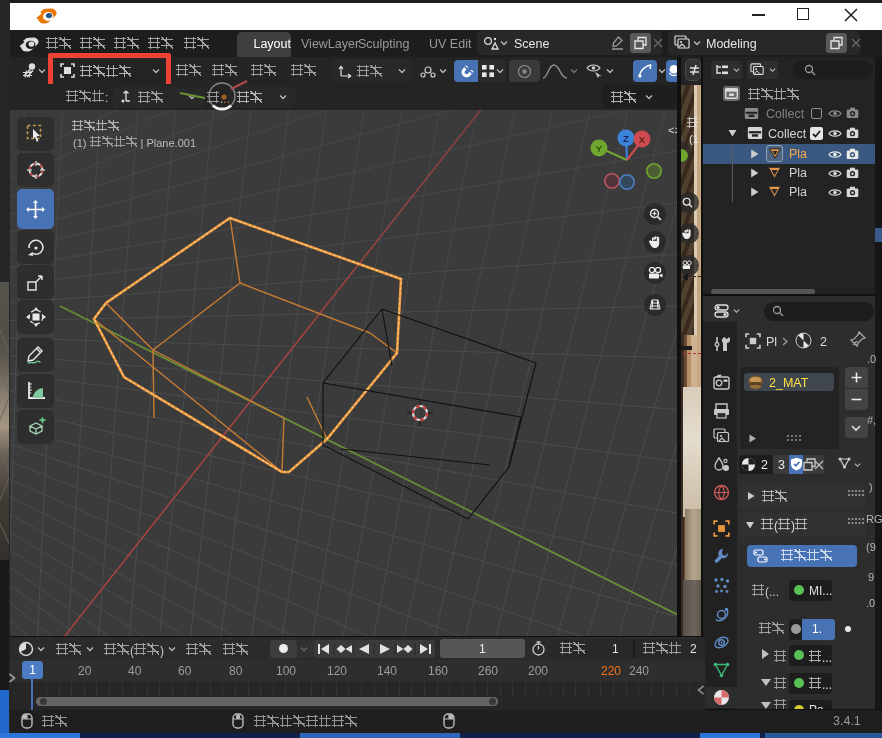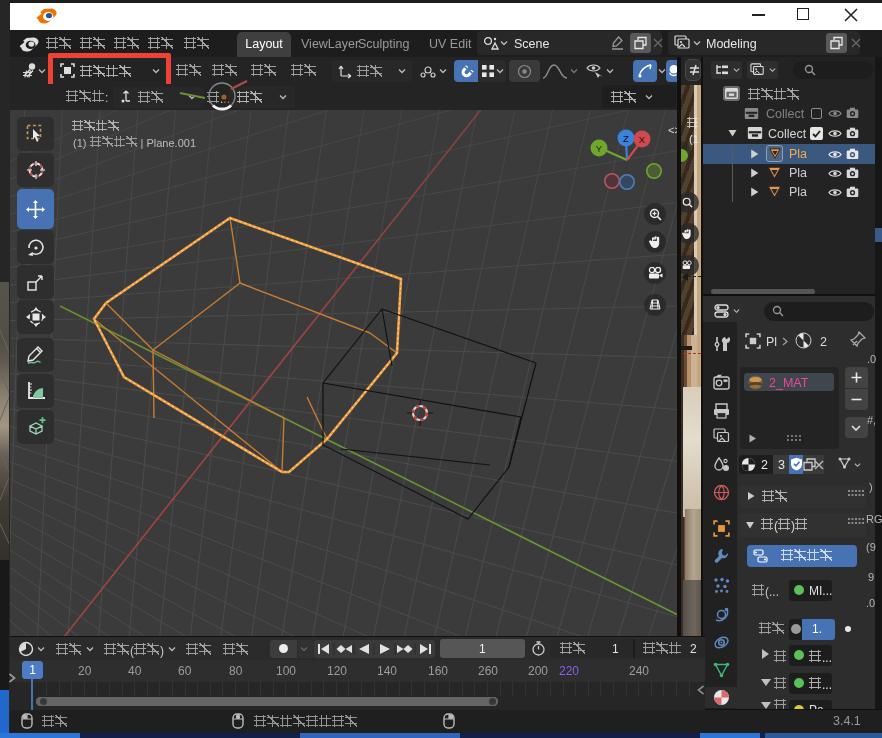--- a/index.html
+++ b/index.html
@@ -77,21 +77,21 @@
     <path d="M8 2 L15 1.6 C18.5 1.6 20.6 4 20.6 6.2 C20.6 7 20.2 8 19.5 8.7 L13.5 14.6 C11.6 16.2 9.6 16.6 8 16.6 C4.5 16.6 2.6 14.4 2.3 12.4 L0.4 10.8 L5.8 6.4 L4.2 5 Z" fill="#dedede"></path>
     <ellipse cx="12.2" cy="9.5" rx="5.2" ry="4.4" fill="#1d1d1d"></ellipse>
     <ellipse cx="13" cy="8.6" rx="3.1" ry="2.7" fill="#dedede"></ellipse>
   </svg>
   <div class="abs txt" style="left:46px;top:37px;color:#d2d2d2"><span class="zh s12"><i></i><i></i></span></div>
   <div class="abs txt" style="left:80px;top:37px;color:#d2d2d2"><span class="zh s12"><i></i><i></i></span></div>
   <div class="abs txt" style="left:114px;top:37px;color:#d2d2d2"><span class="zh s12"><i></i><i></i></span></div>
   <div class="abs txt" style="left:148px;top:37px;color:#d2d2d2"><span class="zh s12"><i></i><i></i></span></div>
   <div class="abs txt" style="left:184px;top:37px;color:#d2d2d2"><span class="zh s12"><i></i><i></i></span></div>
 
-  <div class="abs" style="left:237px;top:32px;width:54px;height:25px;background:#3f3f3f;border-radius:5px 5px 0 0;color:#ffffff;font-size:12.5px;text-align:center;line-height:24px;">Layout</div>
+  <div class="abs" style="left:237px;top:32px;width:54px;height:25px;background:#3f3f3f;border-radius:5px 5px 0 0;color:#ffffff;font-size:12.5px;text-align:right;line-height:24px;">Layout</div>
   <div class="abs txt" style="left:301px;top:37px;color:#9a9a9a;font-size:12.5px;">ViewLayer</div>
   <div class="abs txt" style="left:358px;top:37px;color:#9a9a9a;font-size:12.5px;">Sculpting</div>
   <div class="abs txt" style="left:429px;top:37px;color:#9a9a9a;font-size:12.5px;">UV Edit</div>
 
   <div class="abs" style="left:477px;top:31px;width:185px;height:24px;background:#282828;border-radius:4px;"></div>
   <svg class="abs" style="left:483px;top:36px" width="16" height="15" viewBox="0 0 16 15">
     <circle cx="5" cy="5" r="3.4" fill="none" stroke="#ddd" stroke-width="1.3"></circle>
     <path d="M9 13 L12 7 L15 13 Z" fill="none" stroke="#ddd" stroke-width="1.3"></path>
     <circle cx="12" cy="3" r="1.2" fill="#ddd"></circle>
   </svg>
@@ -778,21 +778,21 @@
     </svg>
 
   <div class="abs" style="left:740px;top:367px;width:99px;height:82px;background:#232323;border-radius:4px;"></div>
   <div class="abs" style="left:744px;top:373px;width:90px;height:18px;background:#40464e;border-radius:3px;"></div>
   <svg class="abs" style="left:748px;top:375px" width="15" height="15" viewBox="0 0 17 17">
       <circle cx="8.5" cy="8.5" r="8" fill="#7a5c30"></circle>
       <ellipse cx="8.5" cy="5.5" rx="7" ry="3.2" fill="#c89858"></ellipse>
       <ellipse cx="8.5" cy="10.5" rx="7.6" ry="2.6" fill="#5a4020"></ellipse>
       <ellipse cx="8.5" cy="13" rx="6.4" ry="2" fill="#96703c"></ellipse>
     </svg>
-  <div class="abs txt" style="left:769px;top:376px;color:#ec4899;font-size:12.5px">2_MAT</div>
+  <div class="abs txt" style="left:769px;top:376px;color:#fde047;font-size:12.5px">2_MAT</div>
   <svg class="abs" style="left:748px;top:434px" width="9" height="9" viewBox="0 0 8 9">
       <path d="M1 0.5 L7.5 4.5 L1 8.5 Z" fill="#b0b0b0"></path>
     </svg>
   <svg class="abs" style="left:786px;top:434px" width="16" height="8" viewBox="0 0 16 8">
       <g fill="#8a8a8a">
         <circle cx="2" cy="2" r="1.1"></circle>
         <circle cx="6" cy="2" r="1.1"></circle>
         <circle cx="10" cy="2" r="1.1"></circle>
         <circle cx="14" cy="2" r="1.1"></circle>
         <circle cx="2" cy="6" r="1.1"></circle>
@@ -999,21 +999,21 @@
   <div class="abs txt" style="left:78px;top:664px;color:#9d9d9d">20</div>
   <div class="abs txt" style="left:128px;top:664px;color:#9d9d9d">40</div>
   <div class="abs txt" style="left:178px;top:664px;color:#9d9d9d">60</div>
   <div class="abs txt" style="left:229px;top:664px;color:#9d9d9d">80</div>
   <div class="abs txt" style="left:276px;top:664px;color:#9d9d9d">100</div>
   <div class="abs txt" style="left:327px;top:664px;color:#9d9d9d">120</div>
   <div class="abs txt" style="left:377px;top:664px;color:#9d9d9d">140</div>
   <div class="abs txt" style="left:428px;top:664px;color:#9d9d9d">160</div>
   <div class="abs txt" style="left:478px;top:664px;color:#9d9d9d">260</div>
   <div class="abs txt" style="left:528px;top:664px;color:#9d9d9d">200</div>
-  <div class="abs txt" style="left:559px;top:664px;color:#8b5cf6">220</div>
+  <div class="abs txt" style="left:601px;top:664px;color:#f97316">220</div>
   <div class="abs txt" style="left:629px;top:664px;color:#9d9d9d">240</div>
   <div id="ticks">
       <div class="abs" style="left:46.0px;top:682px;width:1px;height:14px;background:#333333"></div>
       <div class="abs" style="left:58.6px;top:682px;width:1px;height:14px;background:#333333"></div>
       <div class="abs" style="left:71.2px;top:682px;width:1px;height:14px;background:#333333"></div>
       <div class="abs" style="left:83.8px;top:682px;width:1px;height:14px;background:#333333"></div>
       <div class="abs" style="left:96.4px;top:682px;width:1px;height:14px;background:#333333"></div>
       <div class="abs" style="left:109.0px;top:682px;width:1px;height:14px;background:#333333"></div>
       <div class="abs" style="left:121.6px;top:682px;width:1px;height:14px;background:#333333"></div>
       <div class="abs" style="left:134.2px;top:682px;width:1px;height:14px;background:#333333"></div>

